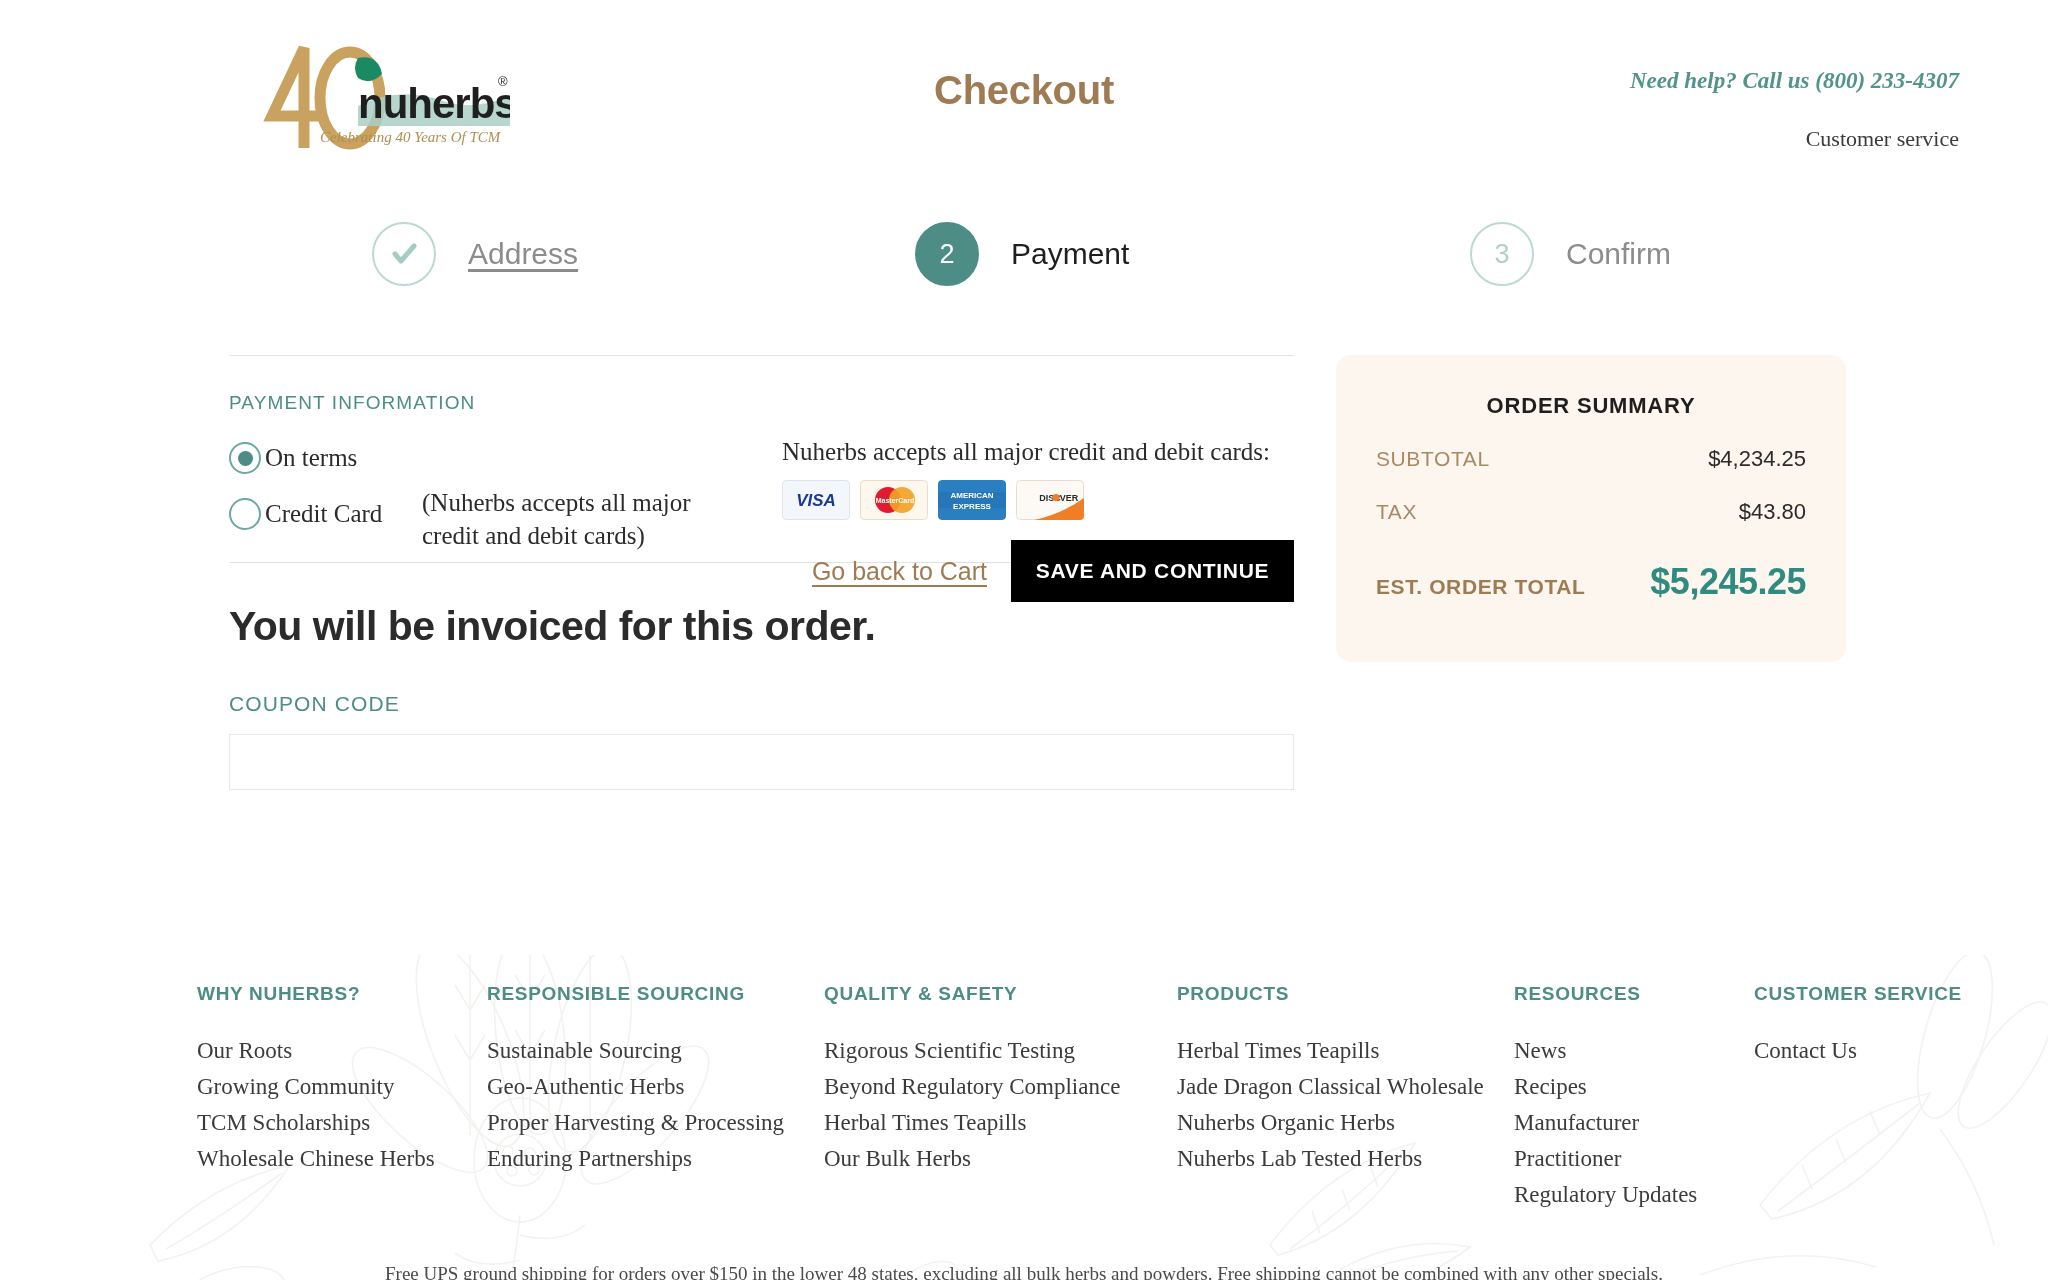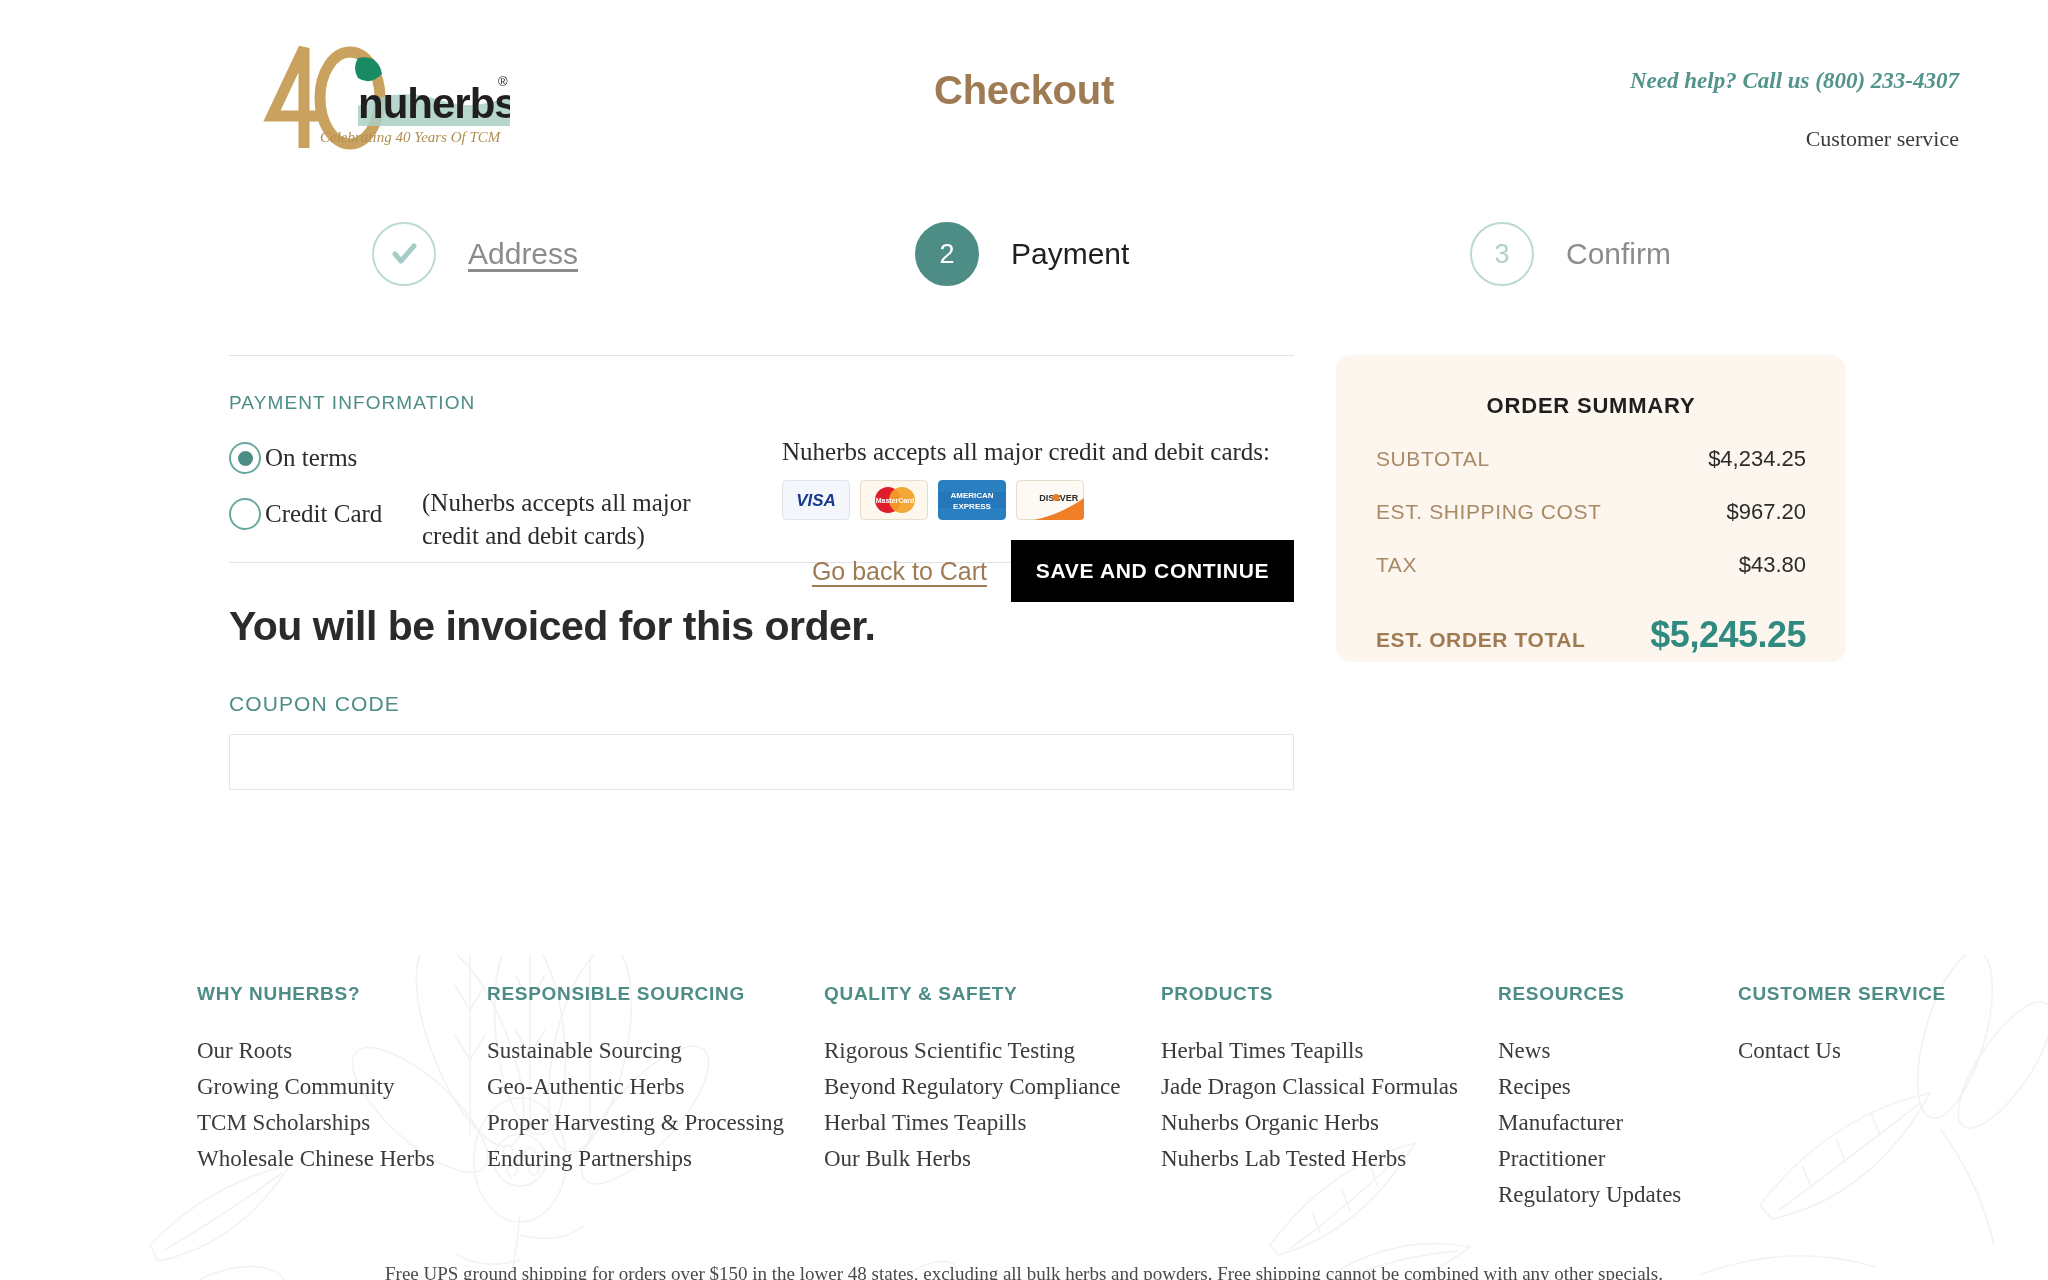--- a/index.html
+++ b/index.html
@@ -358,21 +358,21 @@
     position: absolute;
     left: 197px;
     top: 28px;
     width: 1720px;
     display: flex;
   }
   .fcol { flex: none; }
   .fcol.c1 { width: 290px; }
   .fcol.c2 { width: 337px; }
   .fcol.c3 { width: 337px; }
-  .fcol.c4 { width: 337px; }
+  .fcol.c4 { width: 337px; margin-left: 16px; }
   .fcol.c5 { width: 240px; }
   .fcol.c6 { width: 240px; }
 
   .fcol-head {
     font-size: 19px;
     font-weight: bold;
     color: #4d8d86;
     letter-spacing: 0.7px;
     margin-bottom: 33px;
     white-space: nowrap;
@@ -532,24 +532,20 @@
     </div>
 
     <div class="summary">
       <div class="summary-title">ORDER SUMMARY</div>
 
       <div class="sum-row">
         <span class="sum-key">SUBTOTAL</span>
         <span class="sum-val">$4,234.25</span>
       </div>
 
-      <div class="sum-row">
-        <span class="sum-key">EST. SHIPPING COST</span>
-        <span class="sum-val">$967.20</span>
-      </div>
 
       <div class="sum-row">
         <span class="sum-key">TAX</span>
         <span class="sum-val">$43.80</span>
       </div>
 
       <div class="sum-total">
         <span class="total-key">EST. ORDER TOTAL</span>
         <span class="total-val">$5,245.25</span>
       </div>
@@ -635,21 +631,21 @@
         <div class="fcol-head">QUALITY &amp; SAFETY</div>
         <a class="flink">Rigorous Scientific Testing</a>
         <a class="flink">Beyond Regulatory Compliance</a>
         <a class="flink">Herbal Times Teapills</a>
         <a class="flink">Our Bulk Herbs</a>
       </div>
 
       <div class="fcol c4">
         <div class="fcol-head">PRODUCTS</div>
         <a class="flink">Herbal Times Teapills</a>
-        <a class="flink">Jade Dragon Classical Formulas</a>
+        <a class="flink">Jade Dragon Classical Wholesale</a>
         <a class="flink">Nuherbs Organic Herbs</a>
         <a class="flink">Nuherbs Lab Tested Herbs</a>
       </div>
 
       <div class="fcol c5">
         <div class="fcol-head">RESOURCES</div>
         <a class="flink">News</a>
         <a class="flink">Recipes</a>
         <a class="flink">Manufacturer</a>
         <a class="flink">Practitioner</a>

